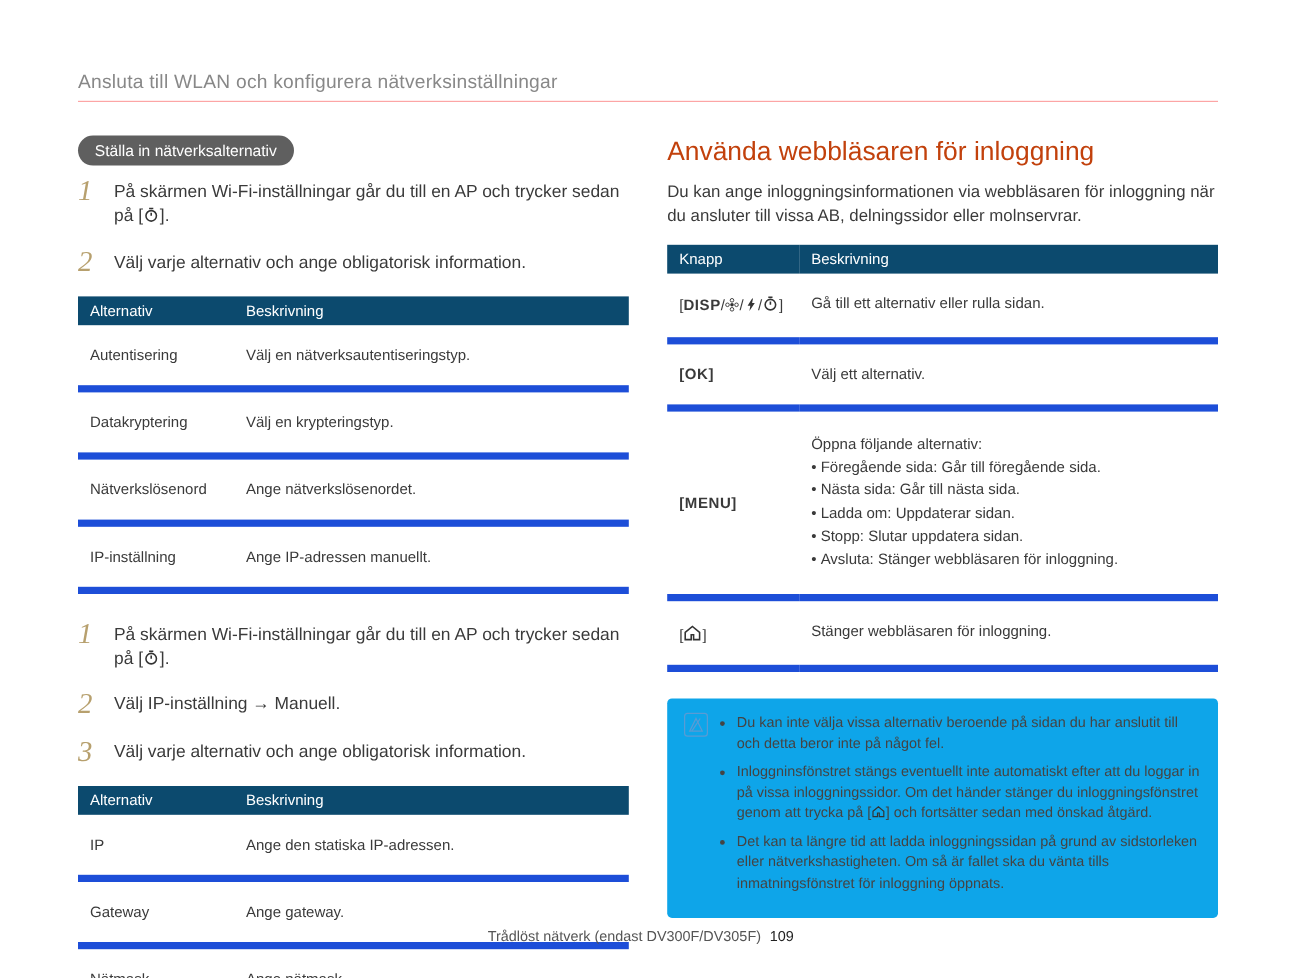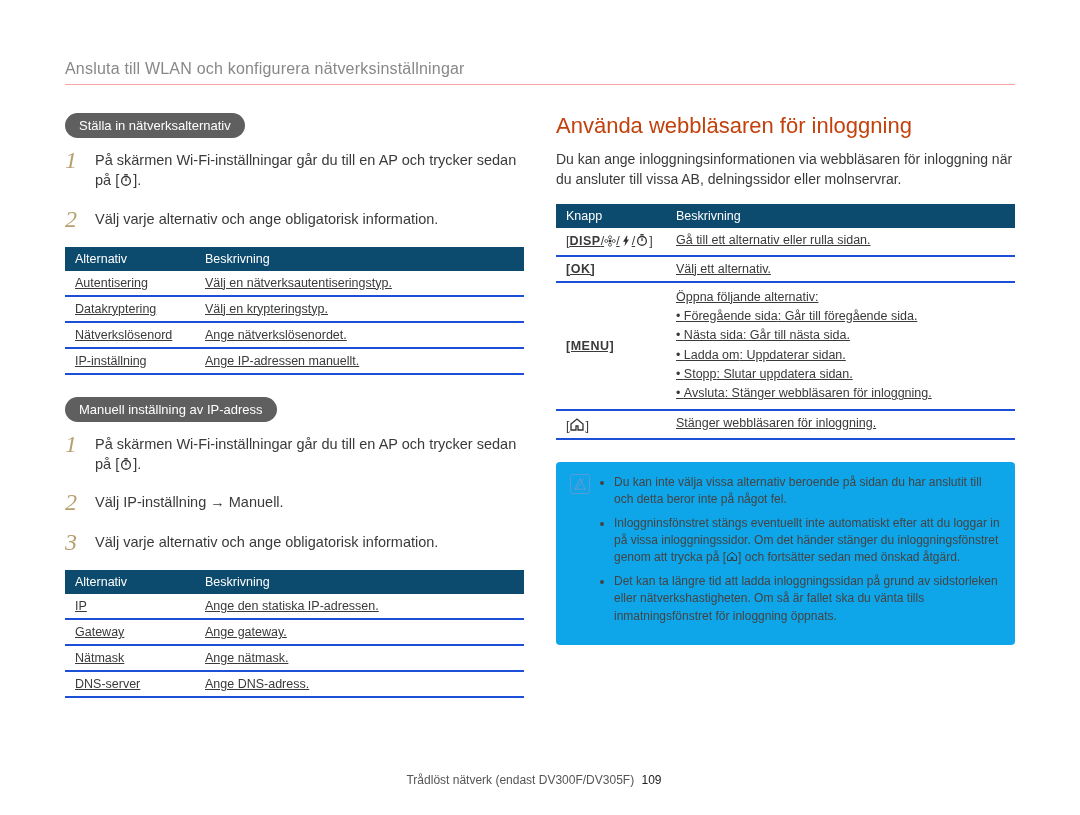--- a/index.html
+++ b/index.html
@@ -78,25 +78,24 @@
     font-size: 12.5px;
   }
   table.opt th {
     background: #0c4a6e;
     color: #fff;
     font-weight: 400;
     text-align: left;
     padding: 5px 10px;
   }
   table.opt td {
-    padding: 5px 10px;
-    border-bottom: 2px solid #1d4ed8;
+    padding: 18px 10px;
+    border-bottom: 6px solid #1d4ed8;
     color: #3a3a3a;
     vertical-align: top;
-    text-decoration: underline;
   }
   table.opt td:first-child, table.opt th:first-child { width: 130px; }
   table.kn td:first-child, table.kn th:first-child { width: 110px; }
   .h2 {
     color: #c2410c;
     font-size: 22px;
     font-weight: 400;
     margin-bottom: 10px;
   }
   .para {
@@ -197,21 +196,20 @@
             <td>Nätverkslösenord</td>
             <td>Ange nätverkslösenordet.</td>
           </tr>
       <tr>
             <td>IP-inställning</td>
             <td>Ange IP-adressen manuellt.</td>
           </tr>
     </tbody>
       </table>
 
-    <div class="pill">Manuell inställning av IP-adress</div>
 
     <div class="step">
       <div class="step-num">1</div>
       <div class="step-body">
         <span>På skärmen Wi-Fi-inställningar går du till en AP och trycker sedan på [</span><span class="icon-timer"><svg viewBox="0 0 16 16">
               <circle cx="8" cy="9" r="5" fill="none" stroke="#333" stroke-width="1.5"></circle>
               <path d="M8 9V6" stroke="#333" stroke-width="1.5"></path>
               <path d="M6 2h4" stroke="#333" stroke-width="1.5"></path>
             </svg></span><span>].</span>
       </div>

